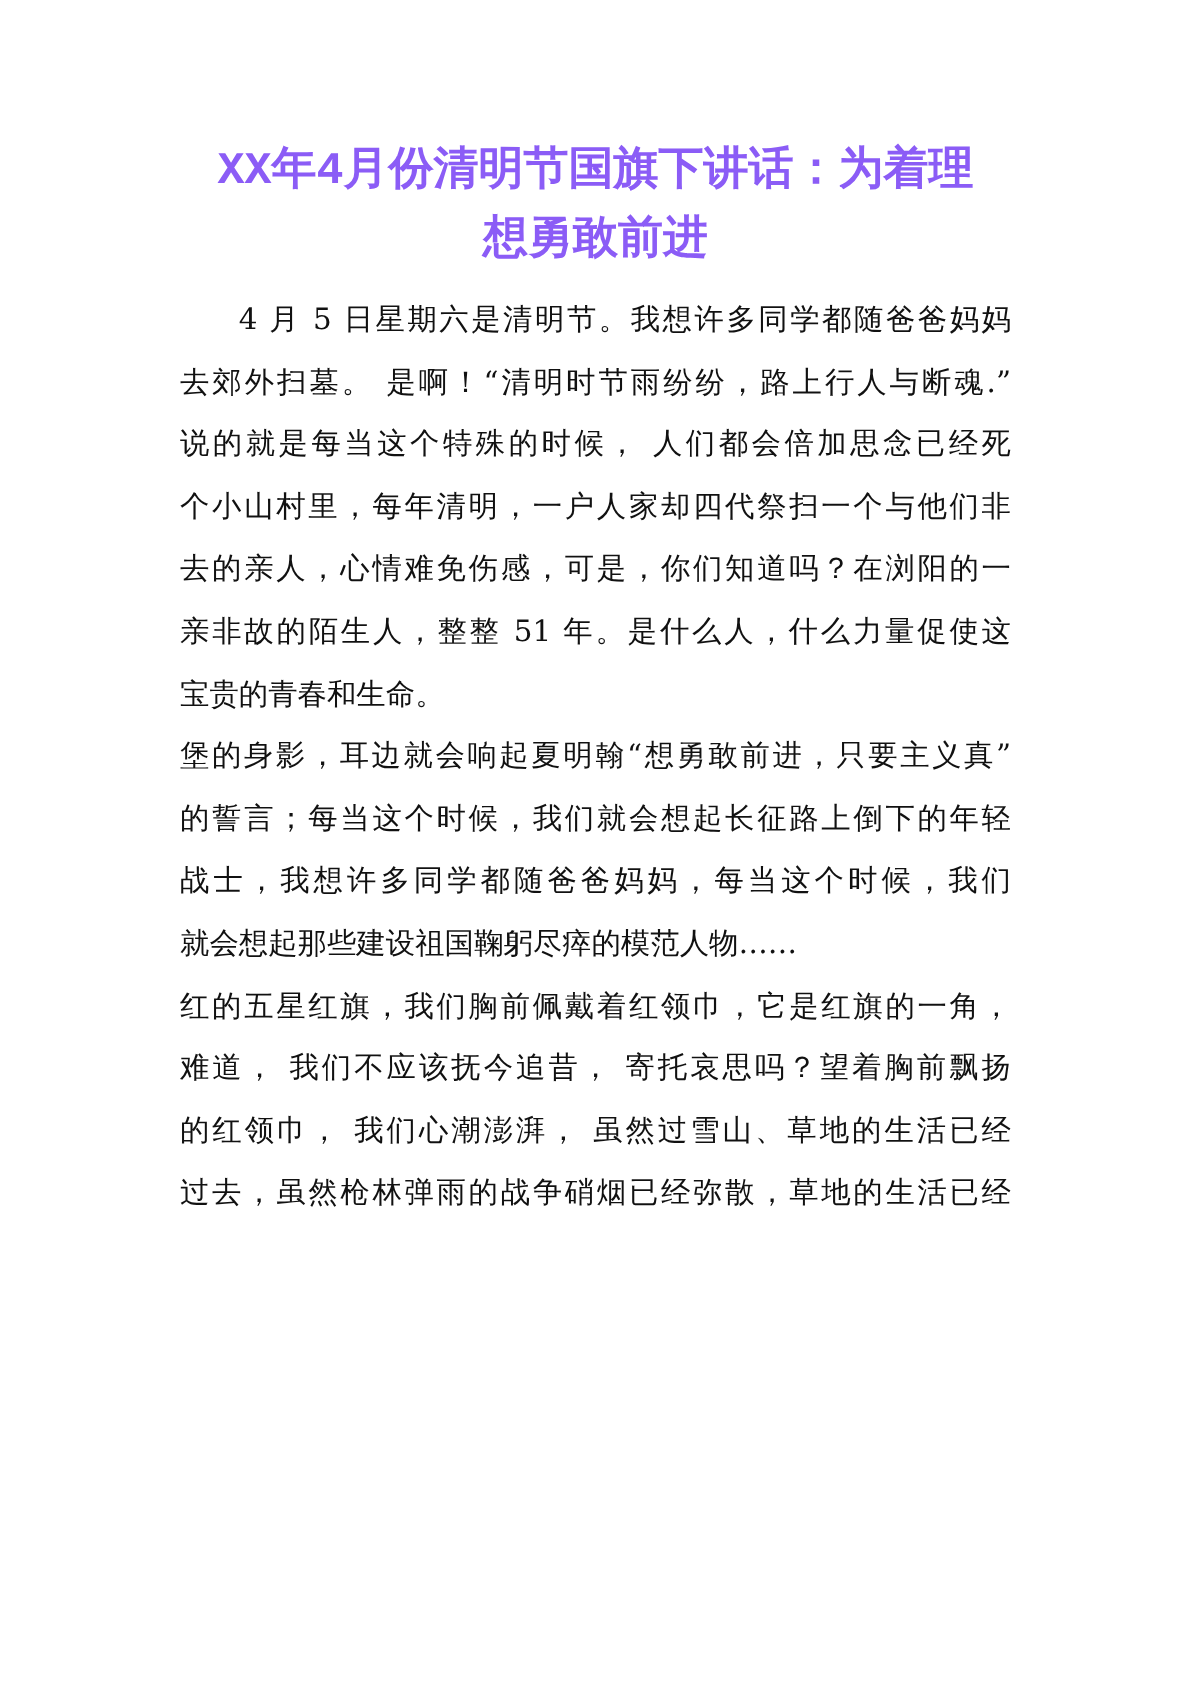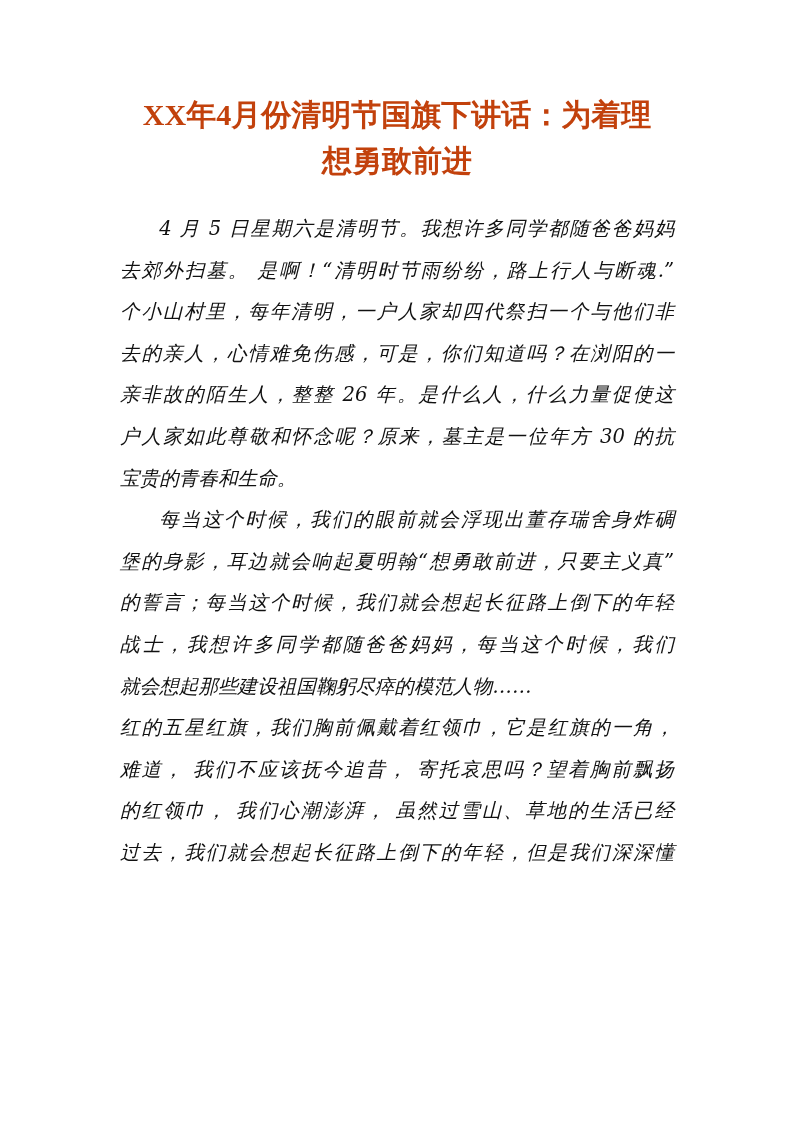--- a/index.html
+++ b/index.html
@@ -13,38 +13,37 @@
       overflow: hidden;
       position: relative;
     }
     .page {
       position: absolute;
       left: 120px;
       top: 92px;
       width: 554px;
     }
     .title {
-      font-family: Liberation Serif, serif;
+      font-family: Liberation Mono, monospace;
       font-weight: bold;
       font-size: 30px;
       line-height: 46px;
       text-align: center;
-      color: #c2410c;
-      margin: 0 0 24px 0;
+      color: #8b5cf6;
+      margin: 0 0 8px 0;
       letter-spacing: 0px;
     }
     .para {
       font-family: "DejaVu Serif", "Liberation Serif", serif;
       font-size: 19.6px;
       line-height: 41.6px;
       color: #111111;
       text-align: justify;
       text-indent: 2em;
       margin: 0;
-      font-style: italic;
     }
     .para span.line {
       display: block;
       text-indent: 0;
       white-space: nowrap;
       text-align-last: justify;
       text-align: justify;
     }
     .para span.line.first {
       padding-left: 2em;
@@ -58,34 +57,33 @@
 
 <div class="page">
   <h1 class="title">
     <span>XX年4月份清明节国旗下讲话：为着理</span><br>
     <span>想勇敢前进</span>
   </h1>
 
   <div class="para">
     <span class="line first">4 月 5 日星期六是清明节。我想许多同学都随爸爸妈妈</span>
     <span class="line">去郊外扫墓。 是啊！“清明时节雨纷纷，路上行人与断魂.”</span>
+    <span class="line">说的就是每当这个特殊的时候， 人们都会倍加思念已经死</span>
     <span class="line">个小山村里，每年清明，一户人家却四代祭扫一个与他们非</span>
     <span class="line">去的亲人，心情难免伤感，可是，你们知道吗？在浏阳的一</span>
-    <span class="line">亲非故的陌生人，整整 26 年。是什么人，什么力量促使这</span>
-    <span class="line">户人家如此尊敬和怀念呢？原来，墓主是一位年方 30 的抗</span>
+    <span class="line">亲非故的陌生人，整整 51 年。是什么人，什么力量促使这</span>
     <span class="line last">宝贵的青春和生命。</span>
   </div>
 
   <div class="para">
-    <span class="line first">每当这个时候，我们的眼前就会浮现出董存瑞舍身炸碉</span>
     <span class="line">堡的身影，耳边就会响起夏明翰“想勇敢前进，只要主义真”</span>
     <span class="line">的誓言；每当这个时候，我们就会想起长征路上倒下的年轻</span>
     <span class="line">战士，我想许多同学都随爸爸妈妈，每当这个时候，我们</span>
     <span class="line last">就会想起那些建设祖国鞠躬尽瘁的模范人物……</span>
   </div>
 
   <div class="para">
     <span class="line">红的五星红旗，我们胸前佩戴着红领巾，它是红旗的一角，</span>
     <span class="line">难道， 我们不应该抚今追昔， 寄托哀思吗？望着胸前飘扬</span>
     <span class="line">的红领巾， 我们心潮澎湃， 虽然过雪山、草地的生活已经</span>
-    <span class="line">过去，我们就会想起长征路上倒下的年轻，但是我们深深懂</span>
+    <span class="line">过去，虽然枪林弹雨的战争硝烟已经弥散，草地的生活已经</span>
   </div>
 </div>
 
 </body></html>

